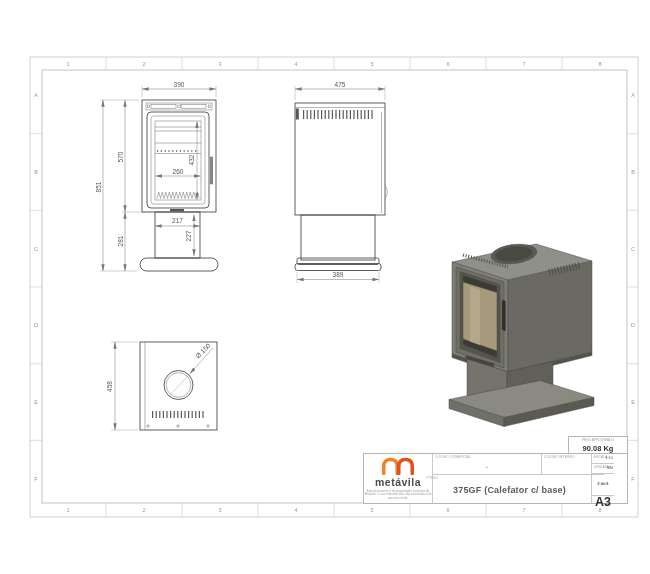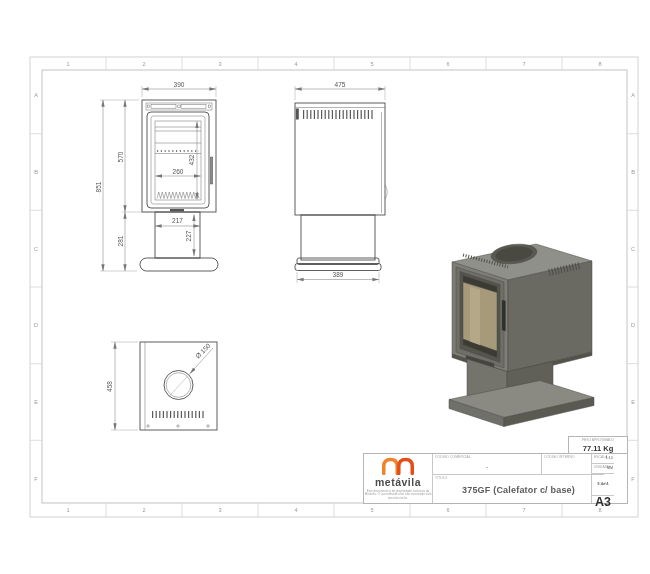--- a/index.html
+++ b/index.html
@@ -28,21 +28,21 @@
   .wbox{position:absolute;left:568px;top:436px;width:60px;height:18px;
         border:1px solid #b5b5b5;background:#fff;box-sizing:border-box;}
   .main{position:absolute;left:363px;top:453px;width:265px;height:51px;
         border:1px solid #b5b5b5;background:#fff;box-sizing:border-box;}
   .cell{position:absolute;box-sizing:border-box;}
   .logo-cell{left:0;top:0;width:69px;height:49px;border-right:1px solid #c8c8c8;
              text-align:center;overflow:hidden;}
   .cc{left:69px;top:0;width:108px;height:21px;border-bottom:1px solid #c8c8c8;}
   .ci{left:177px;top:0;width:63px;height:21px;border-left:1px solid #c8c8c8;
       border-bottom:1px solid #c8c8c8;}
-  .tt{left:69px;top:21px;width:171px;height:28px;}
+  .tt{left:60px;top:21px;width:171px;height:28px;}
   .rc{left:227px;top:0;width:23px;height:49px;border-left:1px solid #c8c8c8;}
   .r{position:relative;box-sizing:border-box;}
   .r1,.r2{height:10px;border-bottom:1px solid #c8c8c8;}
   .r3{height:15px;border-bottom:1px solid #c8c8c8;}
   .r4{height:13px;}
   .lbl{position:absolute;left:1.5px;top:1px;font-size:6px;transform:scale(.55);
        transform-origin:0 0;color:#9d9d9d;white-space:nowrap;letter-spacing:.2px;}
   .lblc{position:absolute;left:50%;top:1px;font-size:6px;
         transform:translateX(-50%) scale(.55);transform-origin:center top;
         color:#9d9d9d;white-space:nowrap;}
@@ -224,21 +224,21 @@
       <span class="grid-label" style="left: 36px; top: 401.98px;">E</span>
       <span class="grid-label" style="left: 632.5px; top: 401.98px;">E</span>
       <span class="grid-label" style="left: 36px; top: 478.65px;">F</span>
       <span class="grid-label" style="left: 632.5px; top: 478.65px;">F</span>
     </div>
 
   
   <div class="tb">
     <div class="wbox">
       <span class="lblc">PESO APROXIMADO</span>
-      <div class="wval">77.11 Kg</div>
+      <div class="wval">90.08 Kg</div>
     </div>
     <div class="main">
       <div class="cell logo-cell">
         <svg class="logo" viewBox="0 0 46 24">
           <path d="M5,22 L5,13 Q5,4.5 13.5,4.5 Q22,4.5 22,13 L22,22" fill="none" stroke="#F08229" stroke-width="4.4" stroke-linecap="round"></path>
           <path d="M24,22 L24,13 Q24,4.5 32.5,4.5 Q41,4.5 41,13 L41,22" fill="none" stroke="#E34E1B" stroke-width="4.4" stroke-linecap="round"></path>
         </svg>
         <div class="logo-name">metávila</div>
         <div class="legal">Este documento é de propriedade exclusiva da Metávila. O uso indevido e/ou não autorizado está previsto em lei.</div>
       </div>

